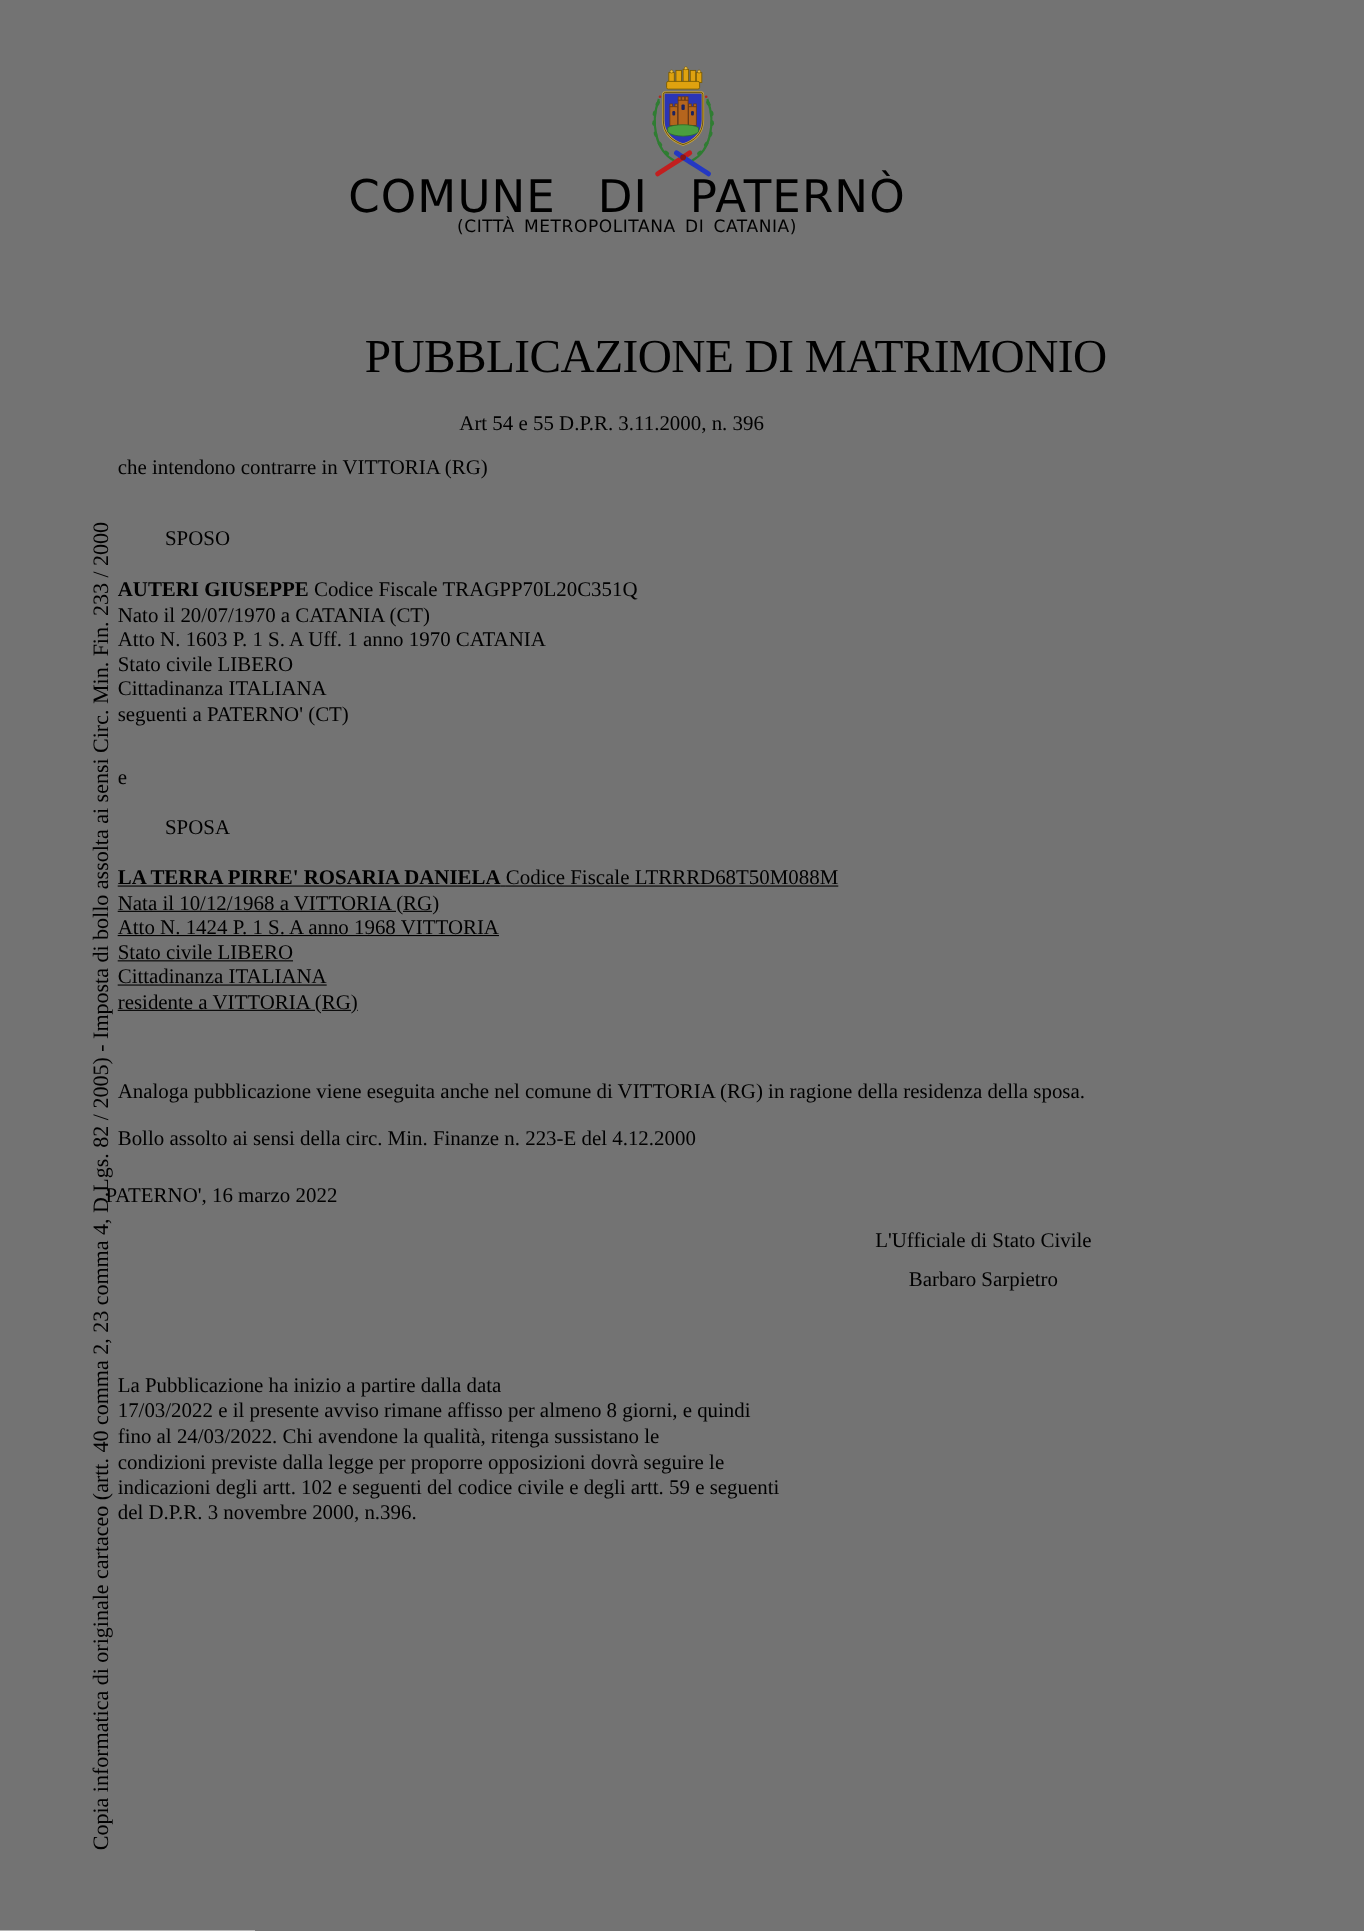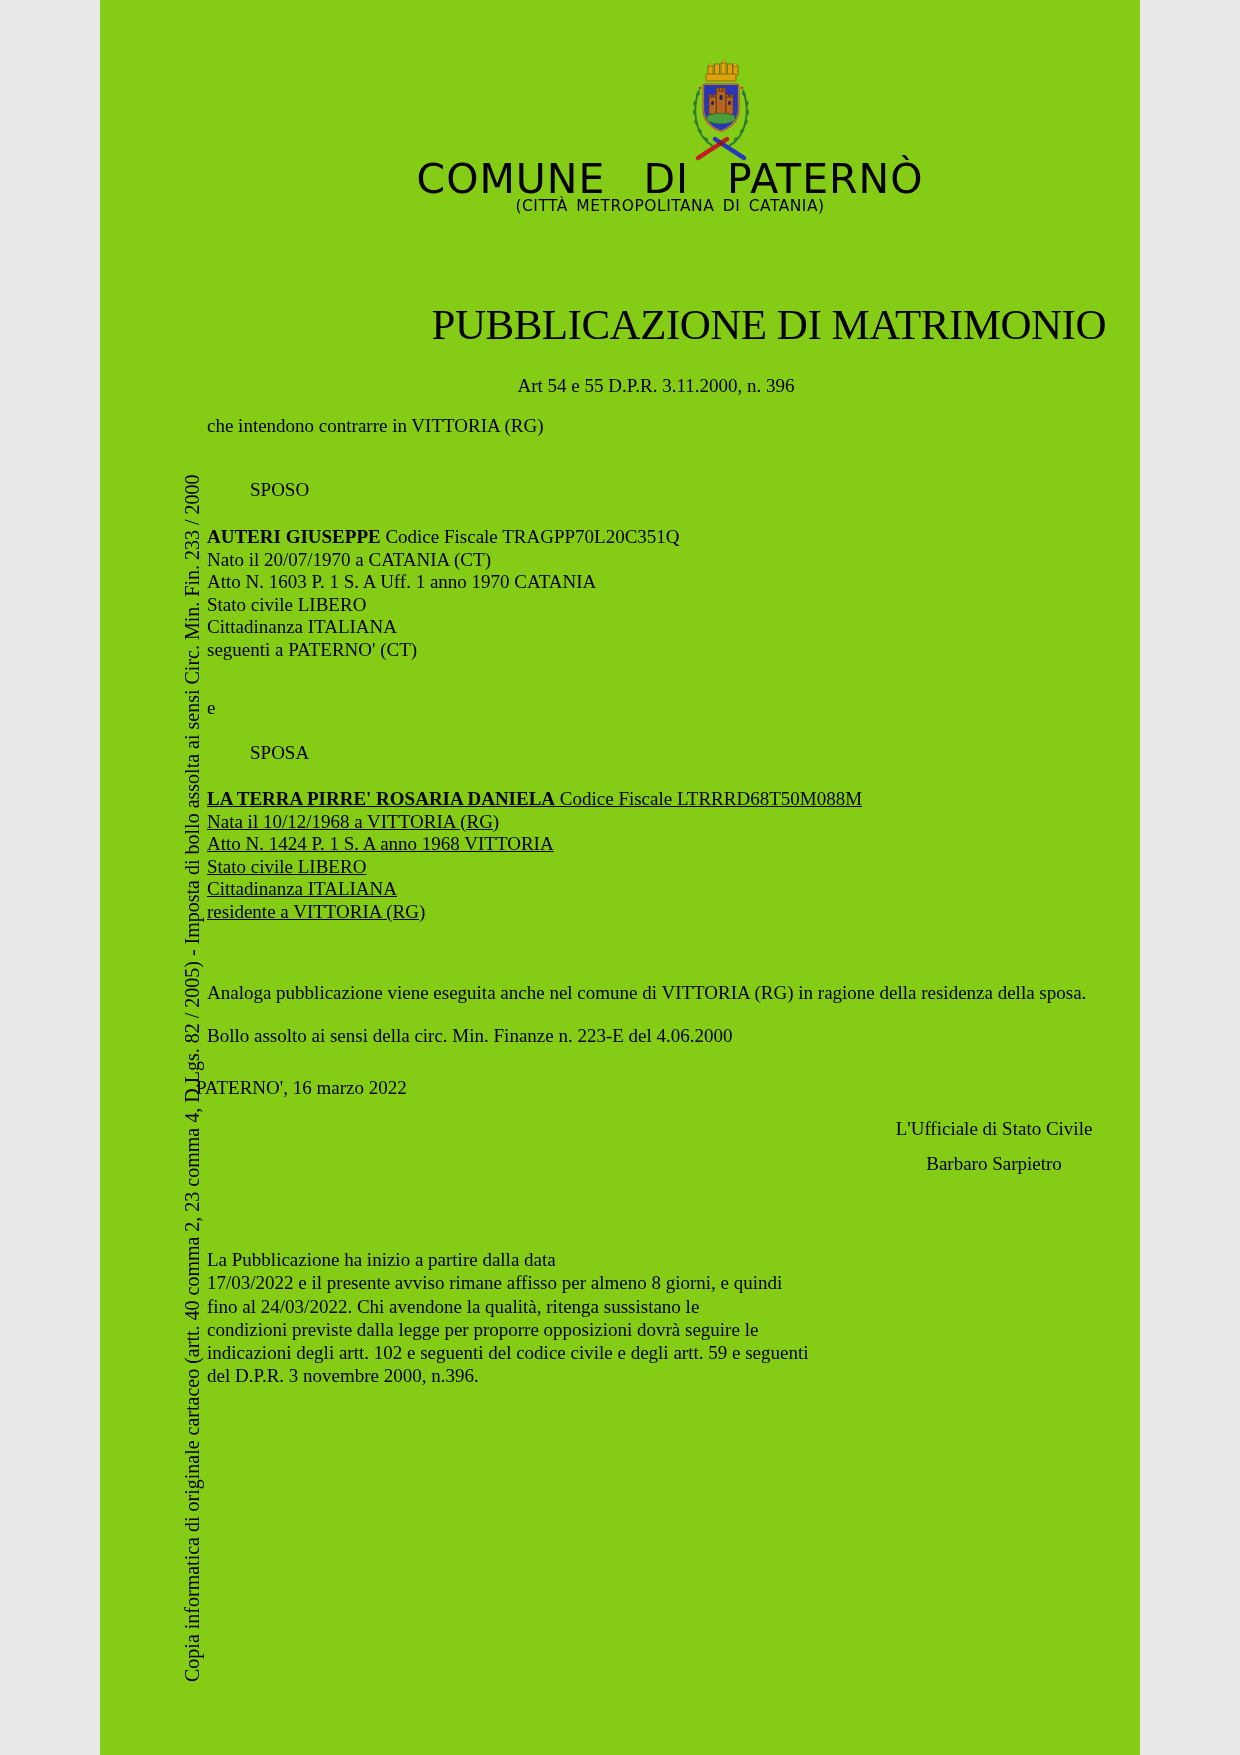--- a/index.html
+++ b/index.html
@@ -1,19 +1,19 @@
 <!DOCTYPE html>
 <html><head>
 <meta charset="utf-8">
 <style>
   html,body{margin:0;padding:0;background:#e8e8e8;}
   .page{
     position:relative;
-    width:1040px;height:1755px;
-    background:#84cc16;
+    width:1240px;height:1755px;
+    background:#737373;
     font-family:"Liberation Serif", serif;
     color:#000;
     overflow:hidden;
     margin:0 auto;
   }
   .abs{position:absolute;}
 
   .emblem{left:583px;top:54px;width:76px;height:110px;}
 
   .comune-title{
@@ -171,21 +171,21 @@
   <div class="abs person-block bride-block">
     <div><b>LA TERRA PIRRE' ROSARIA DANIELA</b> <span>Codice Fiscale LTRRRD68T50M088M</span></div>
     <div>Nata il 10/12/1968 a VITTORIA (RG)</div>
     <div>Atto N. 1424 P. 1 S. A anno 1968 VITTORIA</div>
     <div>Stato civile LIBERO</div>
     <div>Cittadinanza ITALIANA</div>
     <div>residente a VITTORIA (RG)</div>
   </div>
 
   <div class="abs body-line analoga">Analoga pubblicazione viene eseguita anche nel comune di VITTORIA (RG) in ragione della residenza della sposa.</div>
-  <div class="abs body-line bollo">Bollo assolto ai sensi della circ. Min. Finanze n. 223-E del 4.06.2000</div>
+  <div class="abs body-line bollo">Bollo assolto ai sensi della circ. Min. Finanze n. 223-E del 4.12.2000</div>
   <div class="abs body-line place-date">PATERNO', 16 marzo 2022</div>
 
   <div class="abs signature">
     <div class="sig-role">L'Ufficiale di Stato Civile</div>
     <div class="sig-name">Barbaro Sarpietro</div>
   </div>
 
   <div class="abs notice-block">
     <div>La Pubblicazione ha inizio a partire dalla data</div>
     <div>17/03/2022 e il presente avviso rimane affisso per almeno 8 giorni, e quindi</div>

